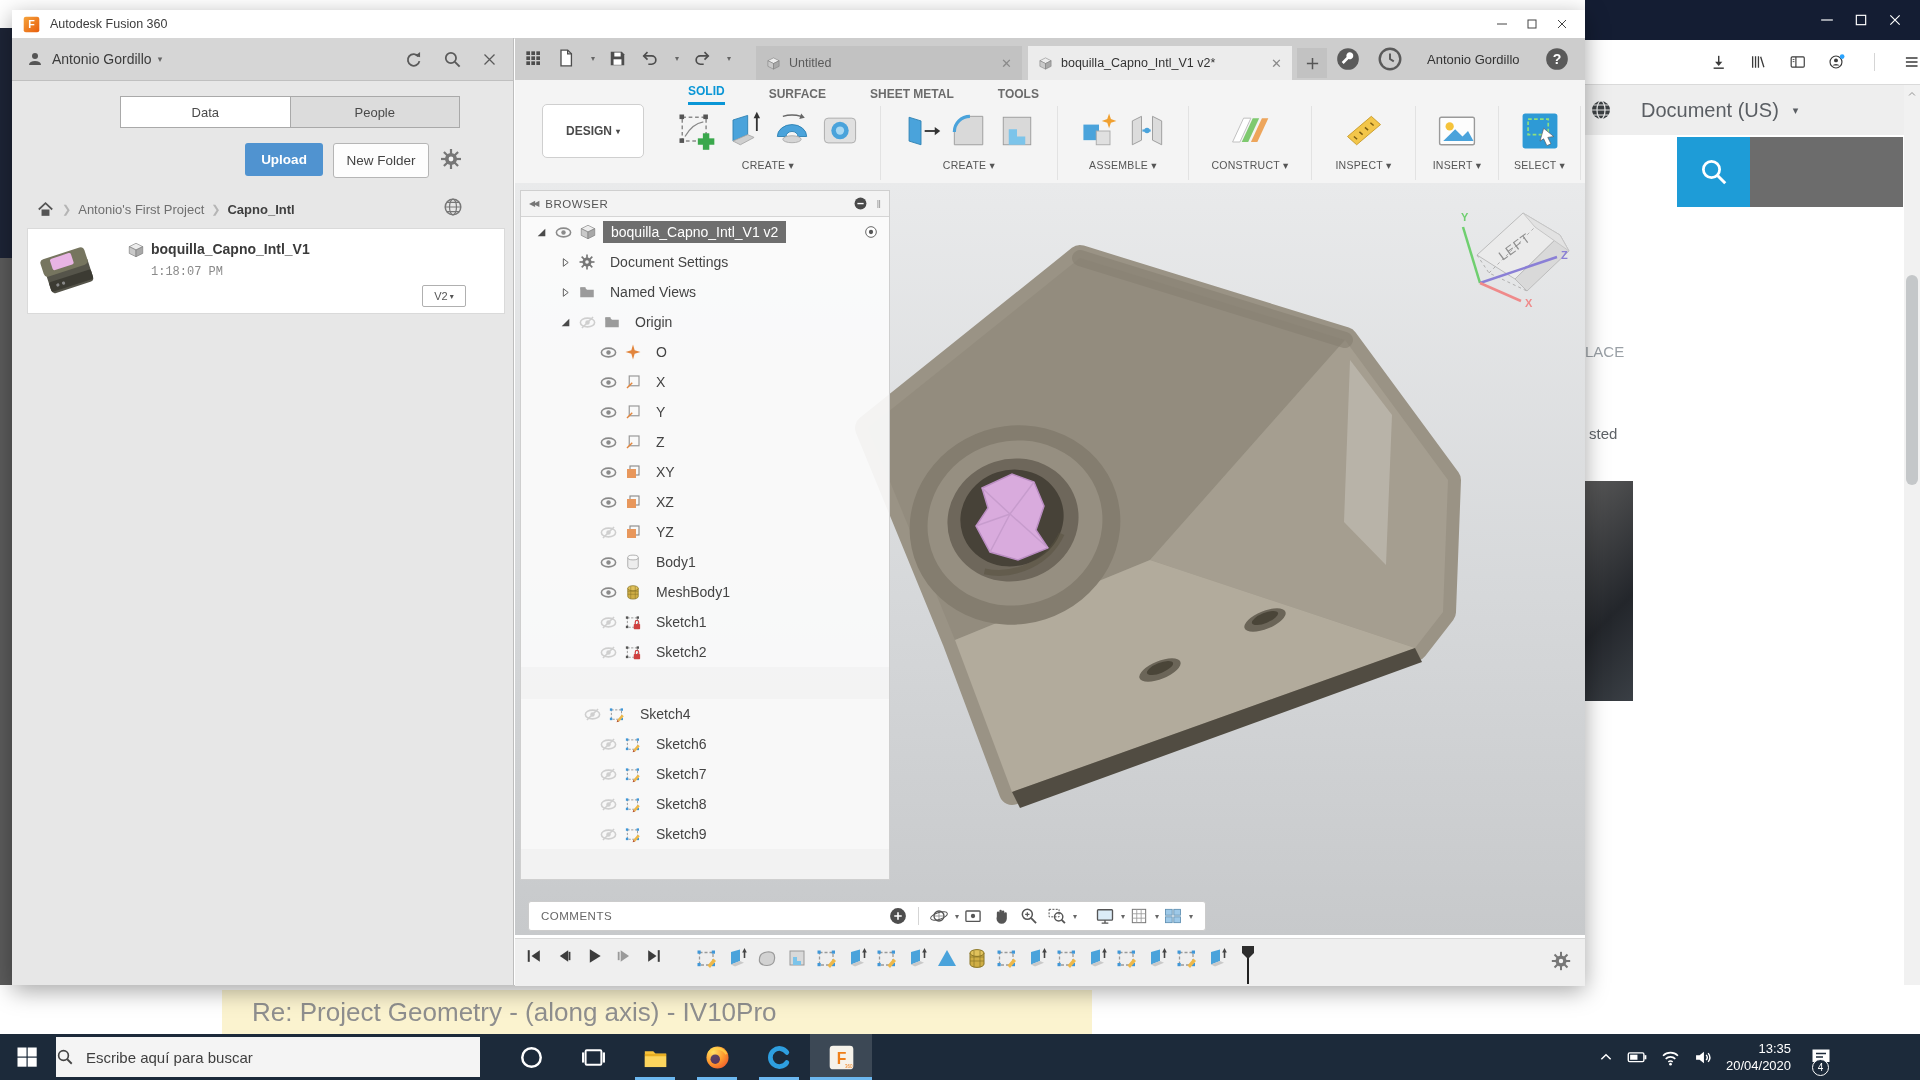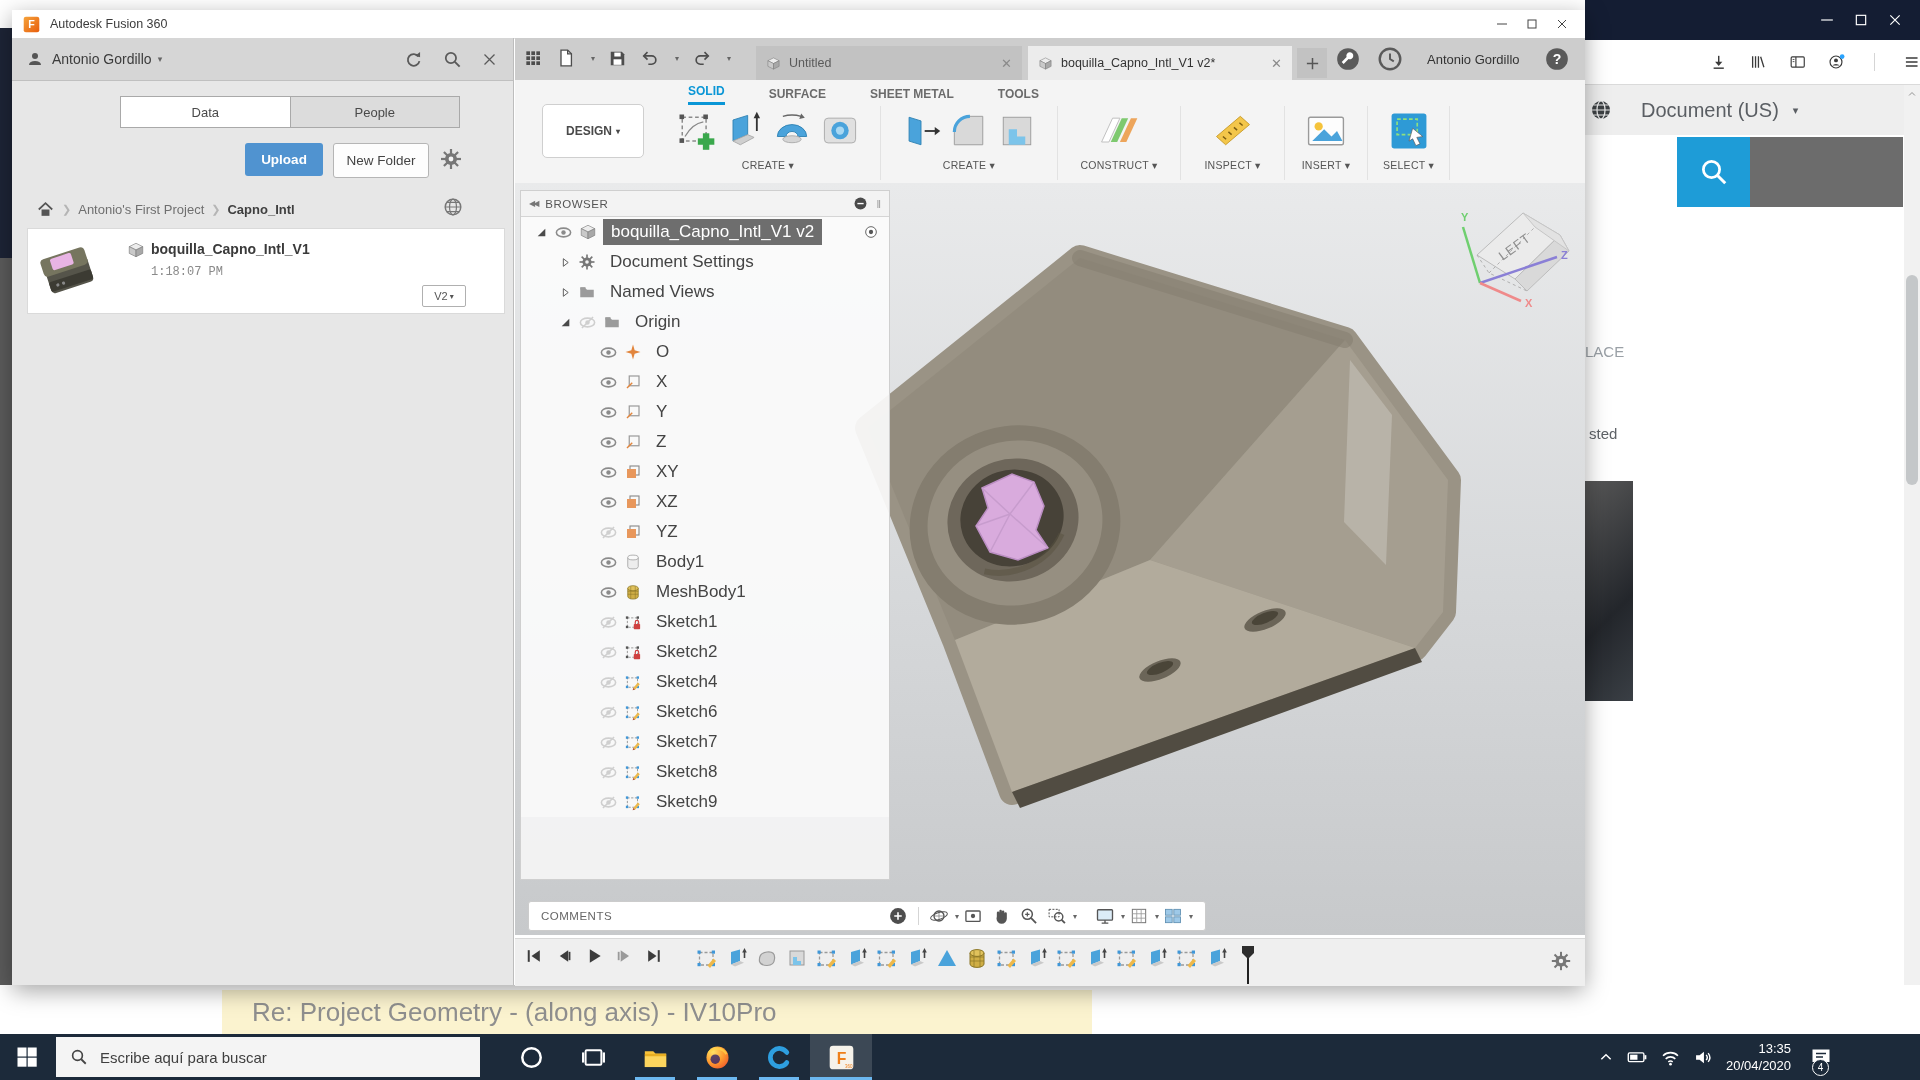--- a/index.html
+++ b/index.html
@@ -56,21 +56,21 @@
   .rgroup .glabel{font-size:10.5px;color:#555;letter-spacing:.3px;margin-top:3px;}
   
   #viewport{left:515px;top:183px;width:1070px;height:752px;
             background:linear-gradient(180deg,#e9eaeb 0%,#d6d8da 55%,#c7c9cb 100%);}
   #browser-panel{left:520px;top:190px;width:370px;height:690px;background:rgba(248,248,248,.86);
                  border:1px solid #cfcfcf;box-sizing:border-box;}
   #bp-header{display:flex;align-items:center;height:25px;border-bottom:1px solid #d5d5d5;
              background:#f3f3f3;padding:0 8px;gap:8px;}
   #bp-title{font-size:11.5px;color:#555;letter-spacing:.5px;}
   .bp-collapse{font-size:8px;color:#777;letter-spacing:-2px;}
-  .trow{height:30px;display:flex;align-items:center;gap:6px;font-size:17px;color:#444;}
+  .trow{height:30px;display:flex;align-items:center;gap:6px;font-size:14px;color:#444;}
   .trow .lbl{padding:3px 8px;}
   .trow .lbl.sel{background:#6e6e6e;color:#fff;}
   
   #cbar{left:528px;top:901px;width:678px;height:30px;background:#fff;border:1px solid #ccc;
         border-radius:3px;display:flex;align-items:center;box-sizing:border-box;padding:0 12px;}
   #cbar-label{font-size:11.5px;color:#666;letter-spacing:.5px;}
   .vsep{width:1px;height:18px;background:#d5d5d5;margin:0 6px;}
   
   #timeline{left:515px;top:938px;width:1070px;height:47px;background:#efefef;border-top:1px solid #d8d8d8;}
   #pb{position:absolute;left:524px;top:946px;display:flex;gap:10px;align-items:center;}
@@ -91,21 +91,21 @@
   .fx-part{font-size:15px;color:#9aa0a6;}
   #fx-scroll{left:1904px;top:85px;width:16px;height:949px;background:#f1f1f1;}
   #fx-thumb{left:1906px;top:275px;width:12px;height:210px;background:#c4c7c9;border-radius:6px;}
   
   #forum-strip{left:0;top:985px;width:1920px;height:49px;background:#fff;}
   #forum-band{left:222px;top:990px;width:870px;height:44px;background:#fbf3cf;display:flex;align-items:center;}
   #forum-title{font-size:26px;color:#8f8f8f;margin-left:30px;white-space:nowrap;}
   
   #taskbar{left:0;top:1034px;width:1920px;height:46px;background:#1c2a3a;}
   #tb-search{left:56px;top:1037px;width:424px;height:40px;background:#f4f4f4;display:flex;
-             align-items:center;gap:12px;padding-left:14px;box-sizing:border-box;}
+             align-items:center;gap:12px;box-sizing:border-box;}
   #tb-search span{font-size:15px;color:#3f3f3f;}
   #tray-clock{color:#fff;font-size:13px;line-height:17px;text-align:right;}
   #badge{position:absolute;left:1812px;top:1059px;width:17px;height:17px;border-radius:50%;
          background:#1c2a3a;border:1.5px solid #fff;color:#fff;font-size:10px;display:flex;
          align-items:center;justify-content:center;box-sizing:border-box;}
   .leftstrip{left:0;width:12px;}
 </style>
 </head>
 <body>
 
@@ -505,20 +505,40 @@
           </span>
           <span class="ic" style="width:44px;height:44px;">
             <svg viewBox="0 0 48 48" xmlns="http://www.w3.org/2000/svg">
               <rect x="9" y="9" width="30" height="30" fill="#d9d9d9" stroke="#9a9a9a"></rect>
               <polygon points="15,39 15,22 24,22 24,30 33,30 33,39" fill="#7cc4ea"></polygon>
             </svg>
           </span>
         </div>
         <div class="glabel">CREATE ▾</div>
       </div>
+      <div class="rgroup" style="width:131px;">
+        <div class="icons">
+          <span class="ic" style="width:44px;height:44px;">
+            <svg viewBox="0 0 48 48" xmlns="http://www.w3.org/2000/svg">
+              <rect x="7" y="17" width="17" height="17" fill="#4aa3db"></rect>
+              <rect x="21" y="24" width="15" height="15" fill="#e0e0e0" stroke="#aaa"></rect>
+              <polygon points="35,5 37,11 43,13 37,15 35,21 33,15 27,13 33,11" fill="#f0a030"></polygon>
+            </svg>
+          </span>
+          <span class="ic" style="width:44px;height:44px;">
+            <svg viewBox="0 0 48 48" xmlns="http://www.w3.org/2000/svg">
+              <polygon points="8,13 18,8 18,34 8,39" fill="#dcdcdc" stroke="#999"></polygon>
+              <polygon points="30,8 40,13 40,39 30,34" fill="#dcdcdc" stroke="#999"></polygon>
+              <path d="M19 23.5 h9" stroke="#4aa3db" stroke-width="2.4"></path>
+              <circle cx="24" cy="23.5" r="3" fill="#4aa3db"></circle>
+            </svg>
+          </span>
+        </div>
+        <div class="glabel">ASSEMBLE ▾</div>
+      </div>
       <div class="rgroup" style="width:123px;">
         <div class="icons">
           <span class="ic" style="width:44px;height:44px;">
             <svg viewBox="0 0 48 48" xmlns="http://www.w3.org/2000/svg">
               <polygon points="5,36 17,10 25,10 13,36" fill="#ffffff" stroke="#bbb"></polygon>
               <polygon points="15,36 27,10 34,10 22,36" fill="#7ec96f"></polygon>
               <polygon points="25,36 37,10 44,10 32,36" fill="#eda55b"></polygon>
             </svg>
           </span>
         </div>
@@ -880,21 +900,21 @@
               <rect x="2.5" y="4.5" width="3.2" height="3.2" fill="#555"></rect>
               <rect x="16.8" y="4.5" width="3.2" height="3.2" fill="#555"></rect>
               <rect x="2.5" y="17" width="3.2" height="3.2" fill="#555"></rect>
               <rect x="16.8" y="17" width="3.2" height="3.2" fill="#555"></rect>
               <rect x="13" y="14.5" width="8.5" height="7" rx="1" fill="#cf4040"></rect>
               <path d="M15 14.5 v-2.3 a2.3 2.3 0 0 1 4.6 0 v2.3" stroke="#cf4040" stroke-width="1.6" fill="none"></path>
             </svg>
           </span>
           <span class="lbl">Sketch2</span>
         </div>
-        <div class="trow" style="padding-left:72px;background:rgba(255,255,255,.45);">
+        <div class="trow" style="padding-left:56px;background:rgba(255,255,255,.45);margin-top:32px;">
           <span style="width:0px;"></span>
           <span class="ic" style="width:19px;height:19px;">
             <svg viewBox="0 0 24 24" xmlns="http://www.w3.org/2000/svg">
               <ellipse cx="12" cy="12" rx="9" ry="5.5" fill="none" stroke="#cfcfcf" stroke-width="2"></ellipse>
               <circle cx="12" cy="12" r="2.8" fill="#cfcfcf"></circle>
               <line x1="5" y1="19" x2="19" y2="5" stroke="#cfcfcf" stroke-width="2"></line>
             </svg>
           </span>
           <span class="ic" style="width:18px;height:18px;">
             <svg viewBox="0 0 24 24" xmlns="http://www.w3.org/2000/svg">

